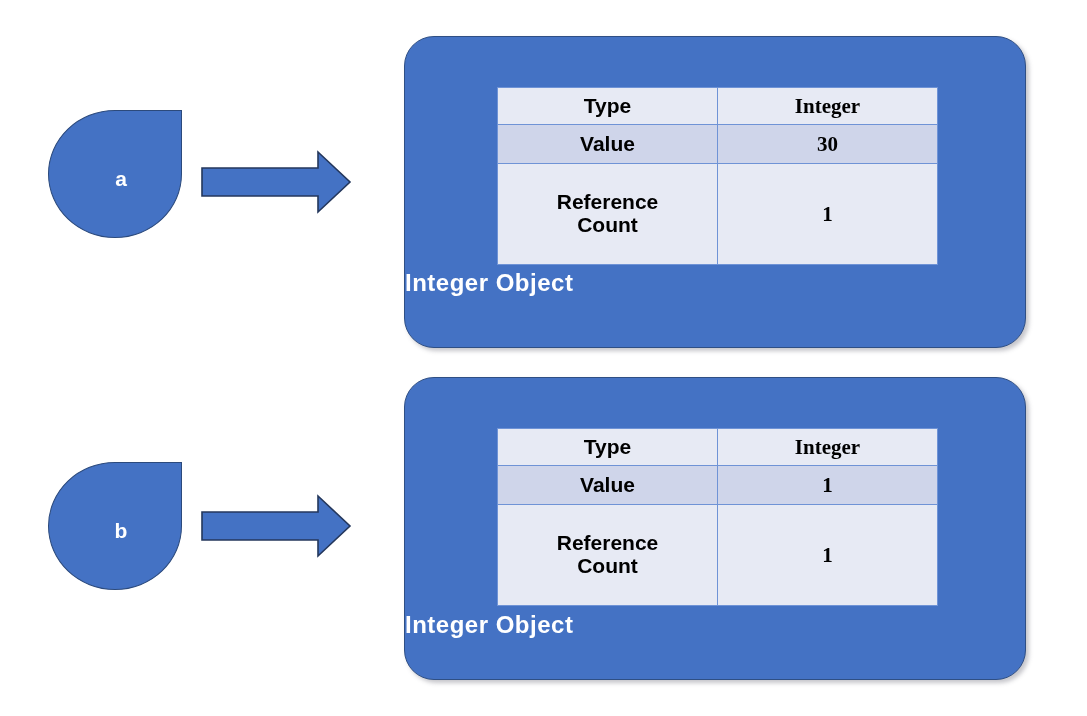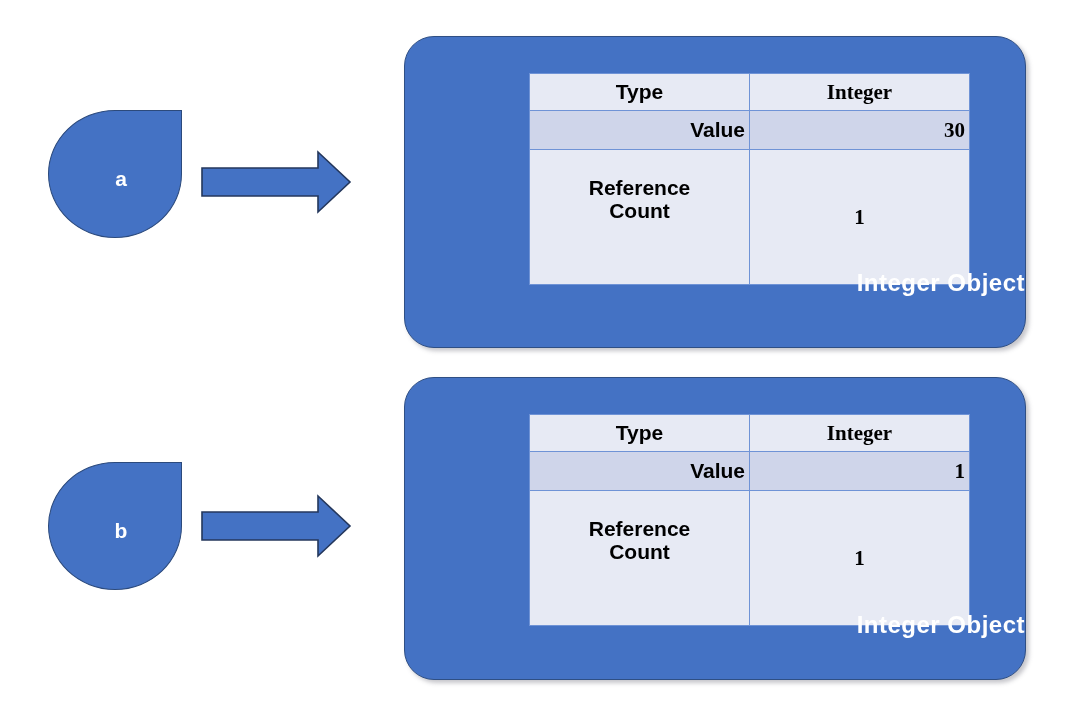--- a/index.html
+++ b/index.html
@@ -68,57 +68,54 @@
     border-radius: 30px;
     box-sizing: border-box;
     box-shadow: 3px 3px 4px rgba(120,120,130,0.42);
   }
   #card-a { left: 404px; top: 36px; height: 312px; }
   #card-b { left: 404px; top: 377px; height: 303px; }
 
   .object-table {
     position: absolute;
     left: 92px;
-    top: 36px;
+    top: 50px;
     width: 422px;
     border-collapse: collapse;
     background: #22c55e;
     table-layout: fixed;
-    margin-left: 32px;
   }
   .object-table td {
     border: 1.5px solid #6f93d6;
     text-align: center;
     vertical-align: middle;
     color: #000000;
     font-weight: bold;
     font-size: 21px;
     line-height: 1.08;
     padding: 0 4px;
     background: #E7EAF4;
   }
   .object-table td.key-col { width: 211px; }
   .object-table td.val-col { width: 211px; font-family: Liberation Serif, serif; }
   .object-table tr.row-type td { height: 36px; }
   .object-table tr.row-value td {
     height: 38px;
     background: #CFD5EA;
-    text-align: right;
   }
   .object-table tr.row-refcount td { height: 100px; }
   .object-table tr.row-refcount td.key-col {
     vertical-align: middle;
-    padding-bottom: 34px;
   }
 
   .card-caption {
     position: absolute;
     left: 0;
-    right: 0;
-    text-align: right;
+    right: 12px;
+    text-align: left;
     color: #ffffff;
     font-weight: bold;
     font-size: 24px;
     letter-spacing: 0.5px;
   }
   #card-a .card-caption { top: 232px; }
   #card-b .card-caption { top: 233px; }
 </style>
 </head>
 <body>

